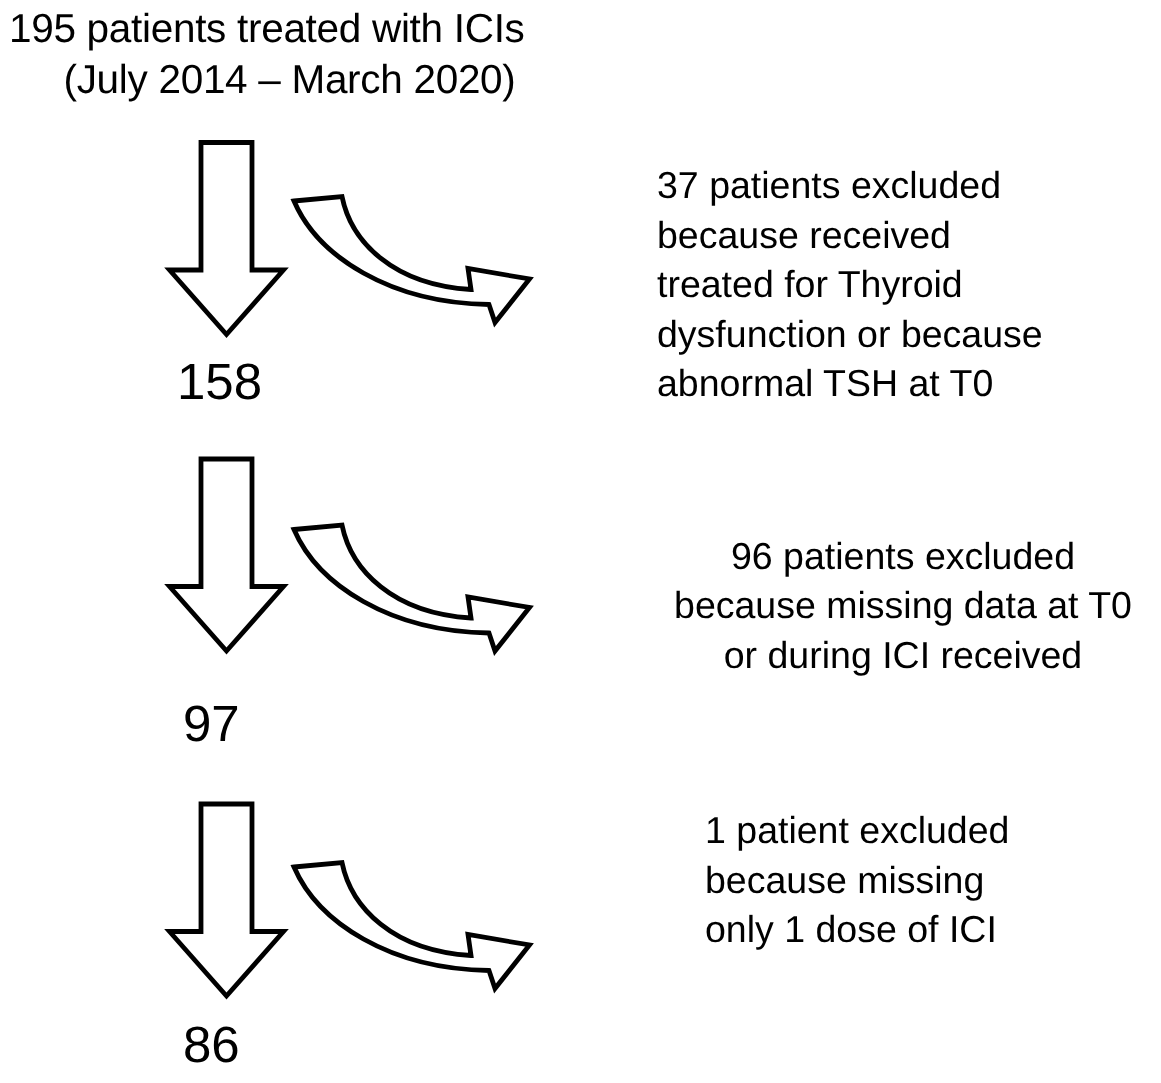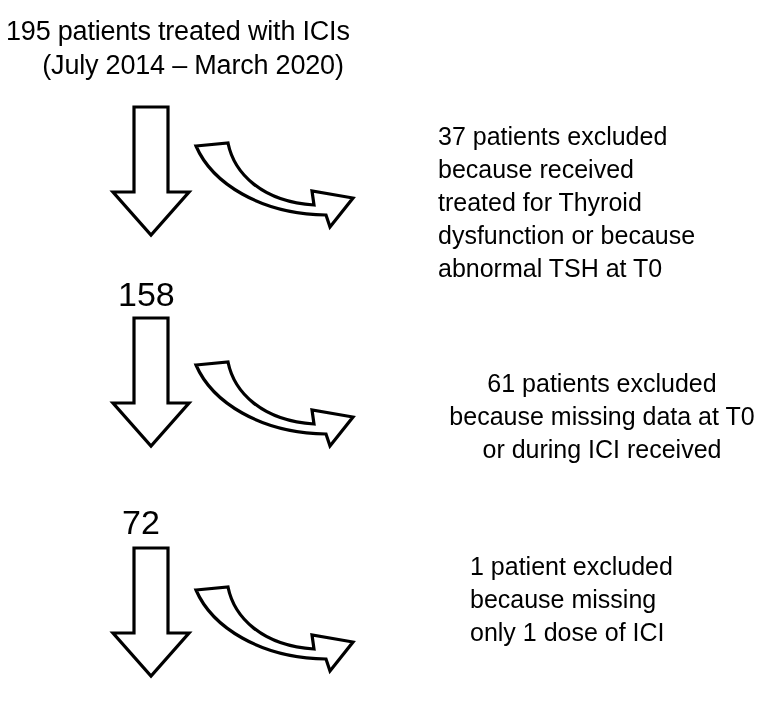--- a/index.html
+++ b/index.html
@@ -14,21 +14,21 @@
     position: relative;
     overflow: hidden;
     font-family: "Liberation Sans", sans-serif;
     color: #000000;
     -webkit-font-smoothing: antialiased;
   }
 
   .canvas {
     position: absolute;
     left: 0;
-    top: 12px;
+    top: 0;
     width: 774px;
     height: 644px;
   }
 
   
   .title-block {
     position: absolute;
     left: 4px;
     top: 2px;
     width: 430px;
@@ -44,21 +44,20 @@
   .title-line-1 { text-align: left; padding-left: 2px; }
   .title-line-2 { text-align: center; padding-right: 52px; }
 
   
   .count {
     position: absolute;
     font-size: 34px;
     line-height: 38px;
     letter-spacing: 0px;
     white-space: nowrap;
-    margin-top: 27px;
   }
   .count-1 { left: 118px; top: 236px; }
   .count-2 { left: 122px; top: 464px; }
   .count-3 { left: 122px; top: 678px; }
 
   
   .exclusion {
     position: absolute;
     font-size: 25px;
     line-height: 33px;
@@ -139,44 +138,44 @@
     <path class="arrow-shape" d="M 6,10
              L 38,7
              C 44,37 72,66 124,69
              L 122,55
              L 163,62
              L 140,91
              L 136,79
              C 70,78 22,47 6,10 Z"></path>
   </svg>
 
-  <div class="count count-2">72</div>
+  <div class="count count-2">97</div>
 
   <div class="exclusion exclusion-2">
-    <span>61 patients excluded</span>
+    <span>96 patients excluded</span>
     <span>because missing data at T0</span>
     <span>or during ICI received</span>
   </div>
 
   <svg class="arrow-svg" style="left:110px; top:533px;" width="82" height="135" viewBox="0 0 82 135">
     <path class="arrow-shape" d="M 24,3 L 58,3 L 58,88 L 79,88 L 41,131 L 3,88 L 24,88 Z"></path>
   </svg>
 
   <svg class="arrow-svg" style="left:190px; top:568px;" width="172" height="100" viewBox="0 0 172 100">
     <path class="arrow-shape" d="M 6,10
              L 38,7
              C 44,37 72,66 124,69
              L 122,55
              L 163,62
              L 140,91
              L 136,79
              C 70,78 22,47 6,10 Z"></path>
   </svg>
 
-  <div class="count count-3">83</div>
+  <div class="count count-3">86</div>
 
   <div class="exclusion exclusion-3">
     <span>1 patient excluded</span>
     <span>because missing</span>
     <span>only 1 dose of ICI</span>
   </div>
 
 </div>
 
 </body></html>

